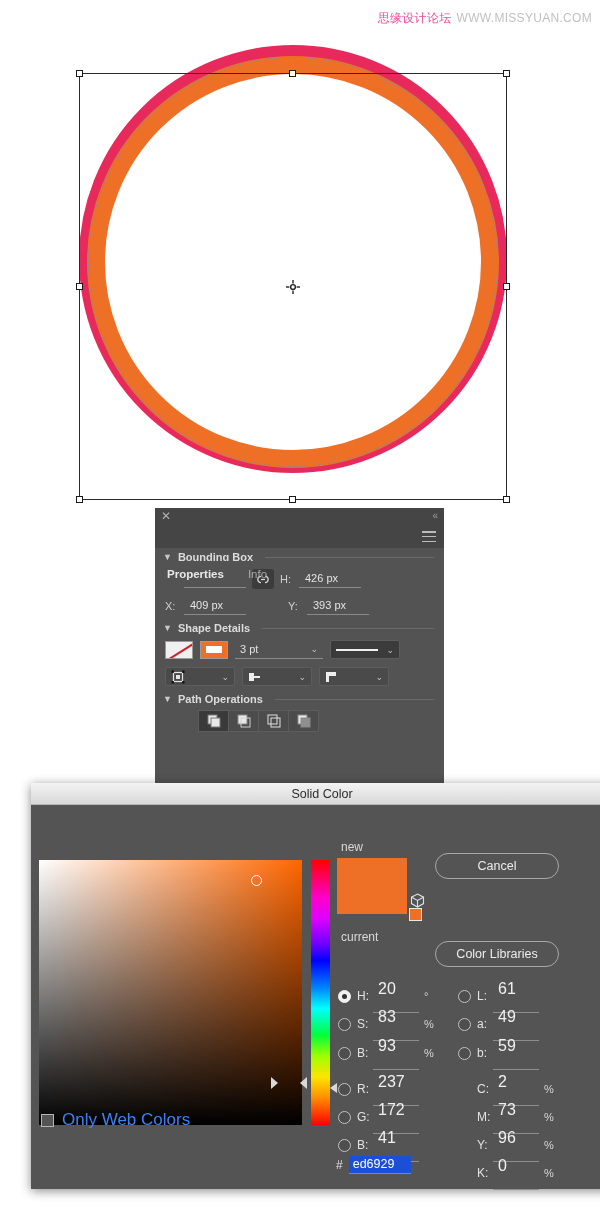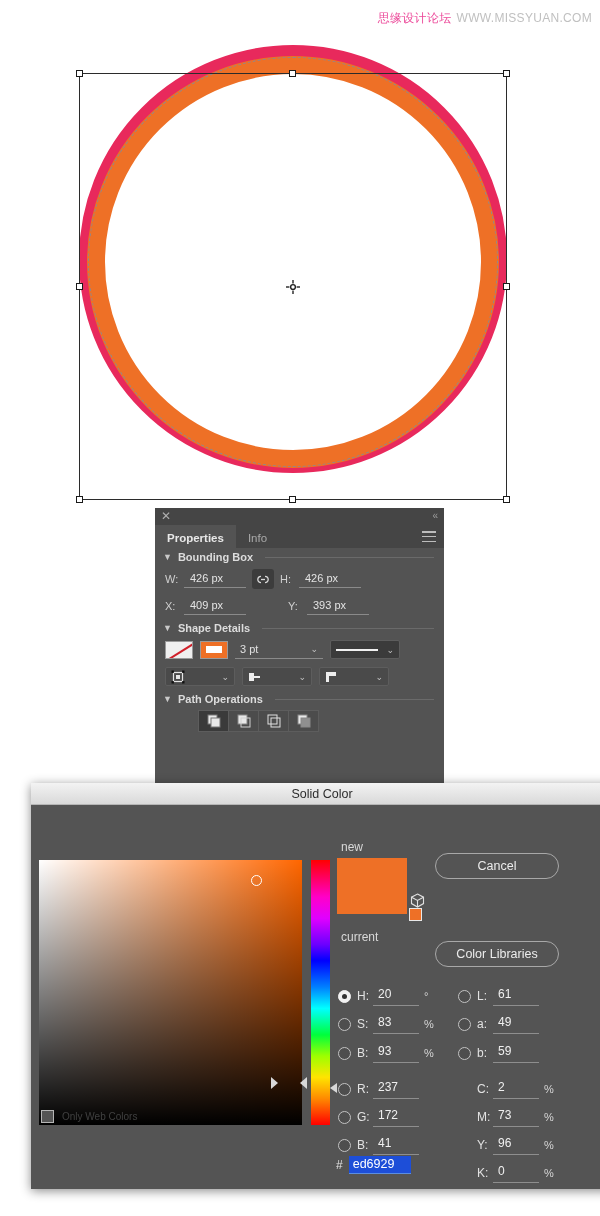--- a/index.html
+++ b/index.html
@@ -83,21 +83,21 @@
     text-align:center; cursor: pointer;
   }
   .panel-collapse {
     position: absolute; right: 6px; top: 2px; color:#9d9d9d; font-size: 10px; line-height:12px;
   }
   .panel-tabs {
     height: 23px; background: #454545; position: relative; display: flex; align-items: stretch;
   }
   .tab {
     padding: 13px 12px; display:flex; align-items:center;
-    font-size: 11.5px; color:#a9a9a9; cursor:pointer;
+    font-size: 11.5px; color:#a9a9a9; cursor:pointer;margin-top:36px;
   }
   .tab.active { background: #535353; color:#e8e8e8; font-weight: bold; }
   .panel-menu {
     position: absolute; right: 8px; top: 6px; width: 14px; height: 11px;
     display:flex; flex-direction:column; justify-content:space-between; cursor:pointer;
   }
   .panel-menu i { display:block; height:1.5px; background:#bdbdbd; }
 
   .shape-header {
     height: 30px; display: flex; align-items: center; gap: 8px;
@@ -225,42 +225,42 @@
   .num-row { position: absolute; display:flex; align-items:center; height: 20px; }
   .radio {
     width: 13px; height: 13px; border-radius:50%;
     border: 1.5px solid #c2c2c2; background:#4e4e4e; margin-right: 6px; flex:none;
     display:flex; align-items:center; justify-content:center;
   }
   .radio.on { background:#f2f2f2; border-color:#f2f2f2; }
   .radio.on:after { content:""; width:5px; height:5px; background:#333; border-radius:50%; }
   .nlab { font-size: 12px; color:#e2e2e2; width: 16px; }
   .nval {
-    font-size: 12px; color:#f0f0f0; width: 46px; padding: 1px 3px 4px 5px;
+    font-size: 16px; color:#f0f0f0; width: 46px; padding: 1px 3px 14px 5px;
     border-bottom: 1px solid #8e8e8e;
   }
   .nunit { font-size: 11px; color:#d6d6d6; margin-left: 5px; }
   .nlab2 { font-size: 12px; color:#e2e2e2; width: 16px; text-align:left; }
 
   .gamut-arrow {
     position:absolute; left:330px; top:1083px; width:0; height:0;
     border-top: 5px solid transparent; border-bottom: 5px solid transparent;
     border-right: 7px solid #d8d8d8;
   }
 
   .hex-row { position: absolute; left: 336px; top: 1156px; display:flex; align-items:center; }
   .hex-hash { font-size: 12px; color:#e2e2e2; margin-right: 6px; }
   .hex-val {
     font-size: 12.5px; color:#ffffff; background:#1d4ed8;
     padding: 1px 4px 2px 4px; border-bottom: 1px solid #5b8de0; min-width: 62px;
   }
 
   .webcolors { position: absolute; left: 41px; top: 1110px; display:flex; align-items:center; gap: 8px; }
   .cbx { width: 13px; height: 13px; border: 1px solid #b5b5b5; background:#545454; }
-  .webcolors span { font-size: 10px; color:#404040; }
+  .webcolors span { font-size: 17px; color:#3b82f6; }
 </style>
 </head>
 <body>
 
 <div id="root">
 
   <div class="watermark">
     <span class="wm-cn">思缘设计论坛</span><span class="wm-url">WWW.MISSYUAN.COM</span>
   </div>
 

